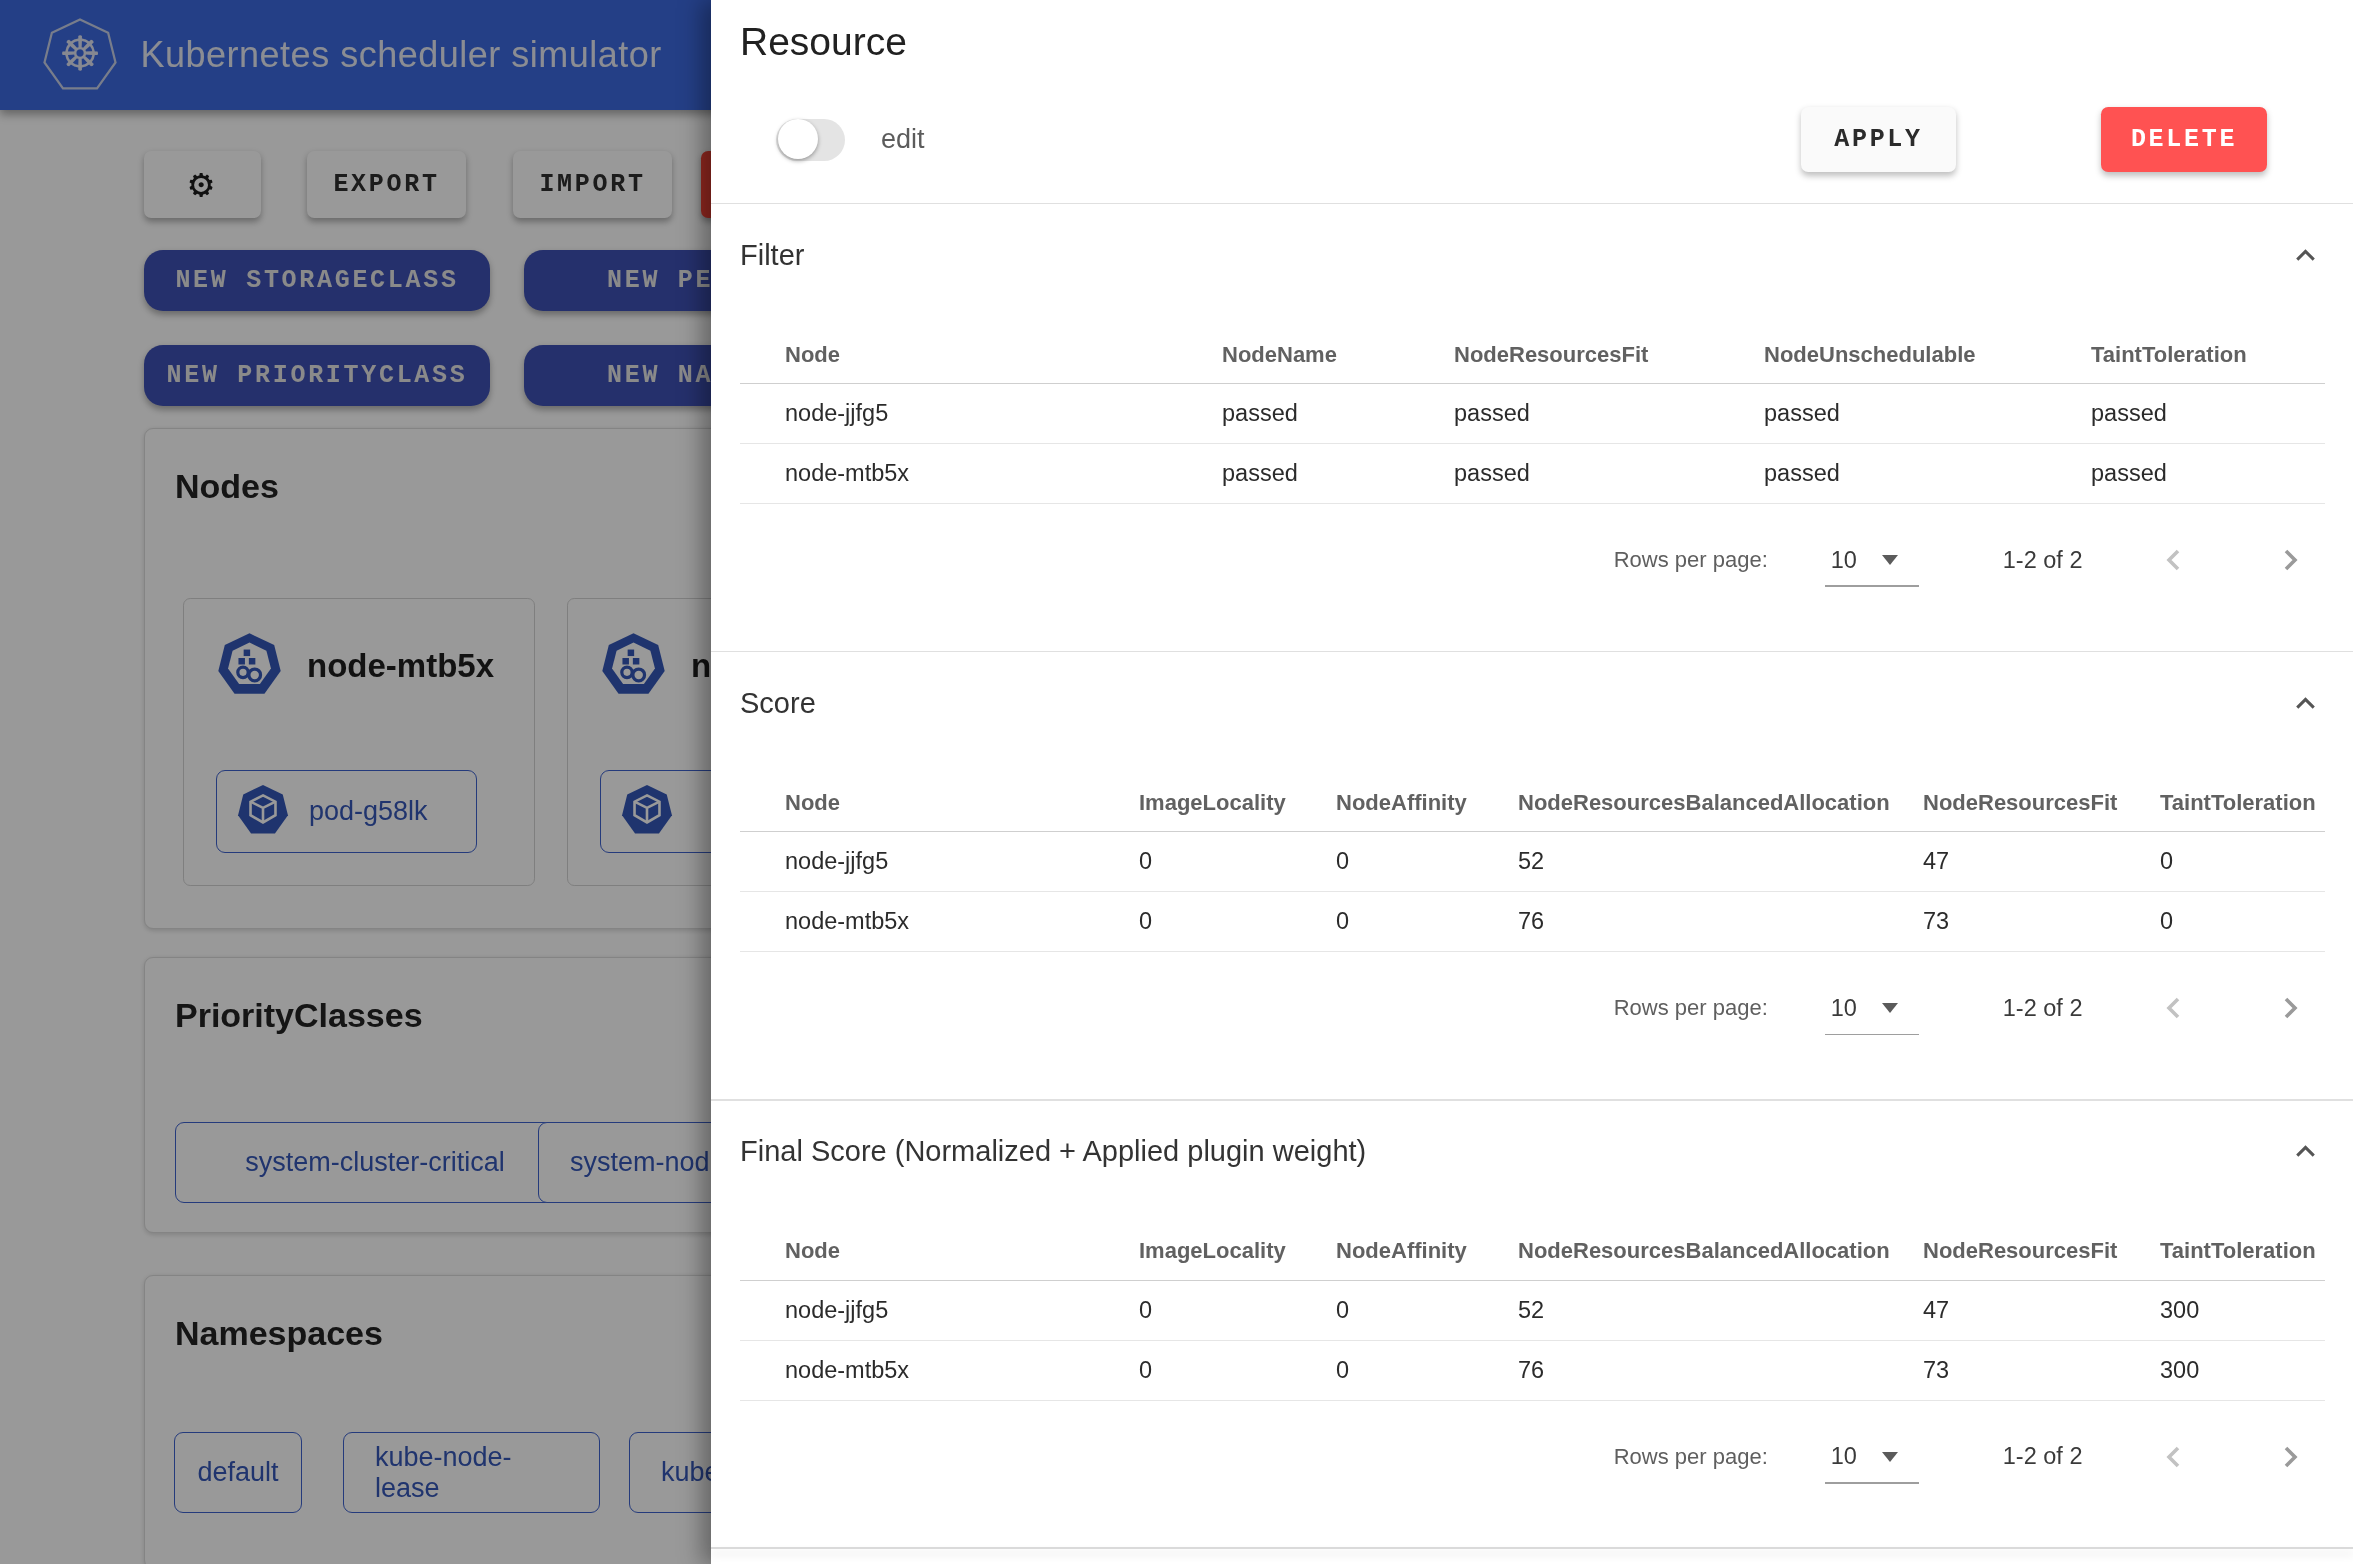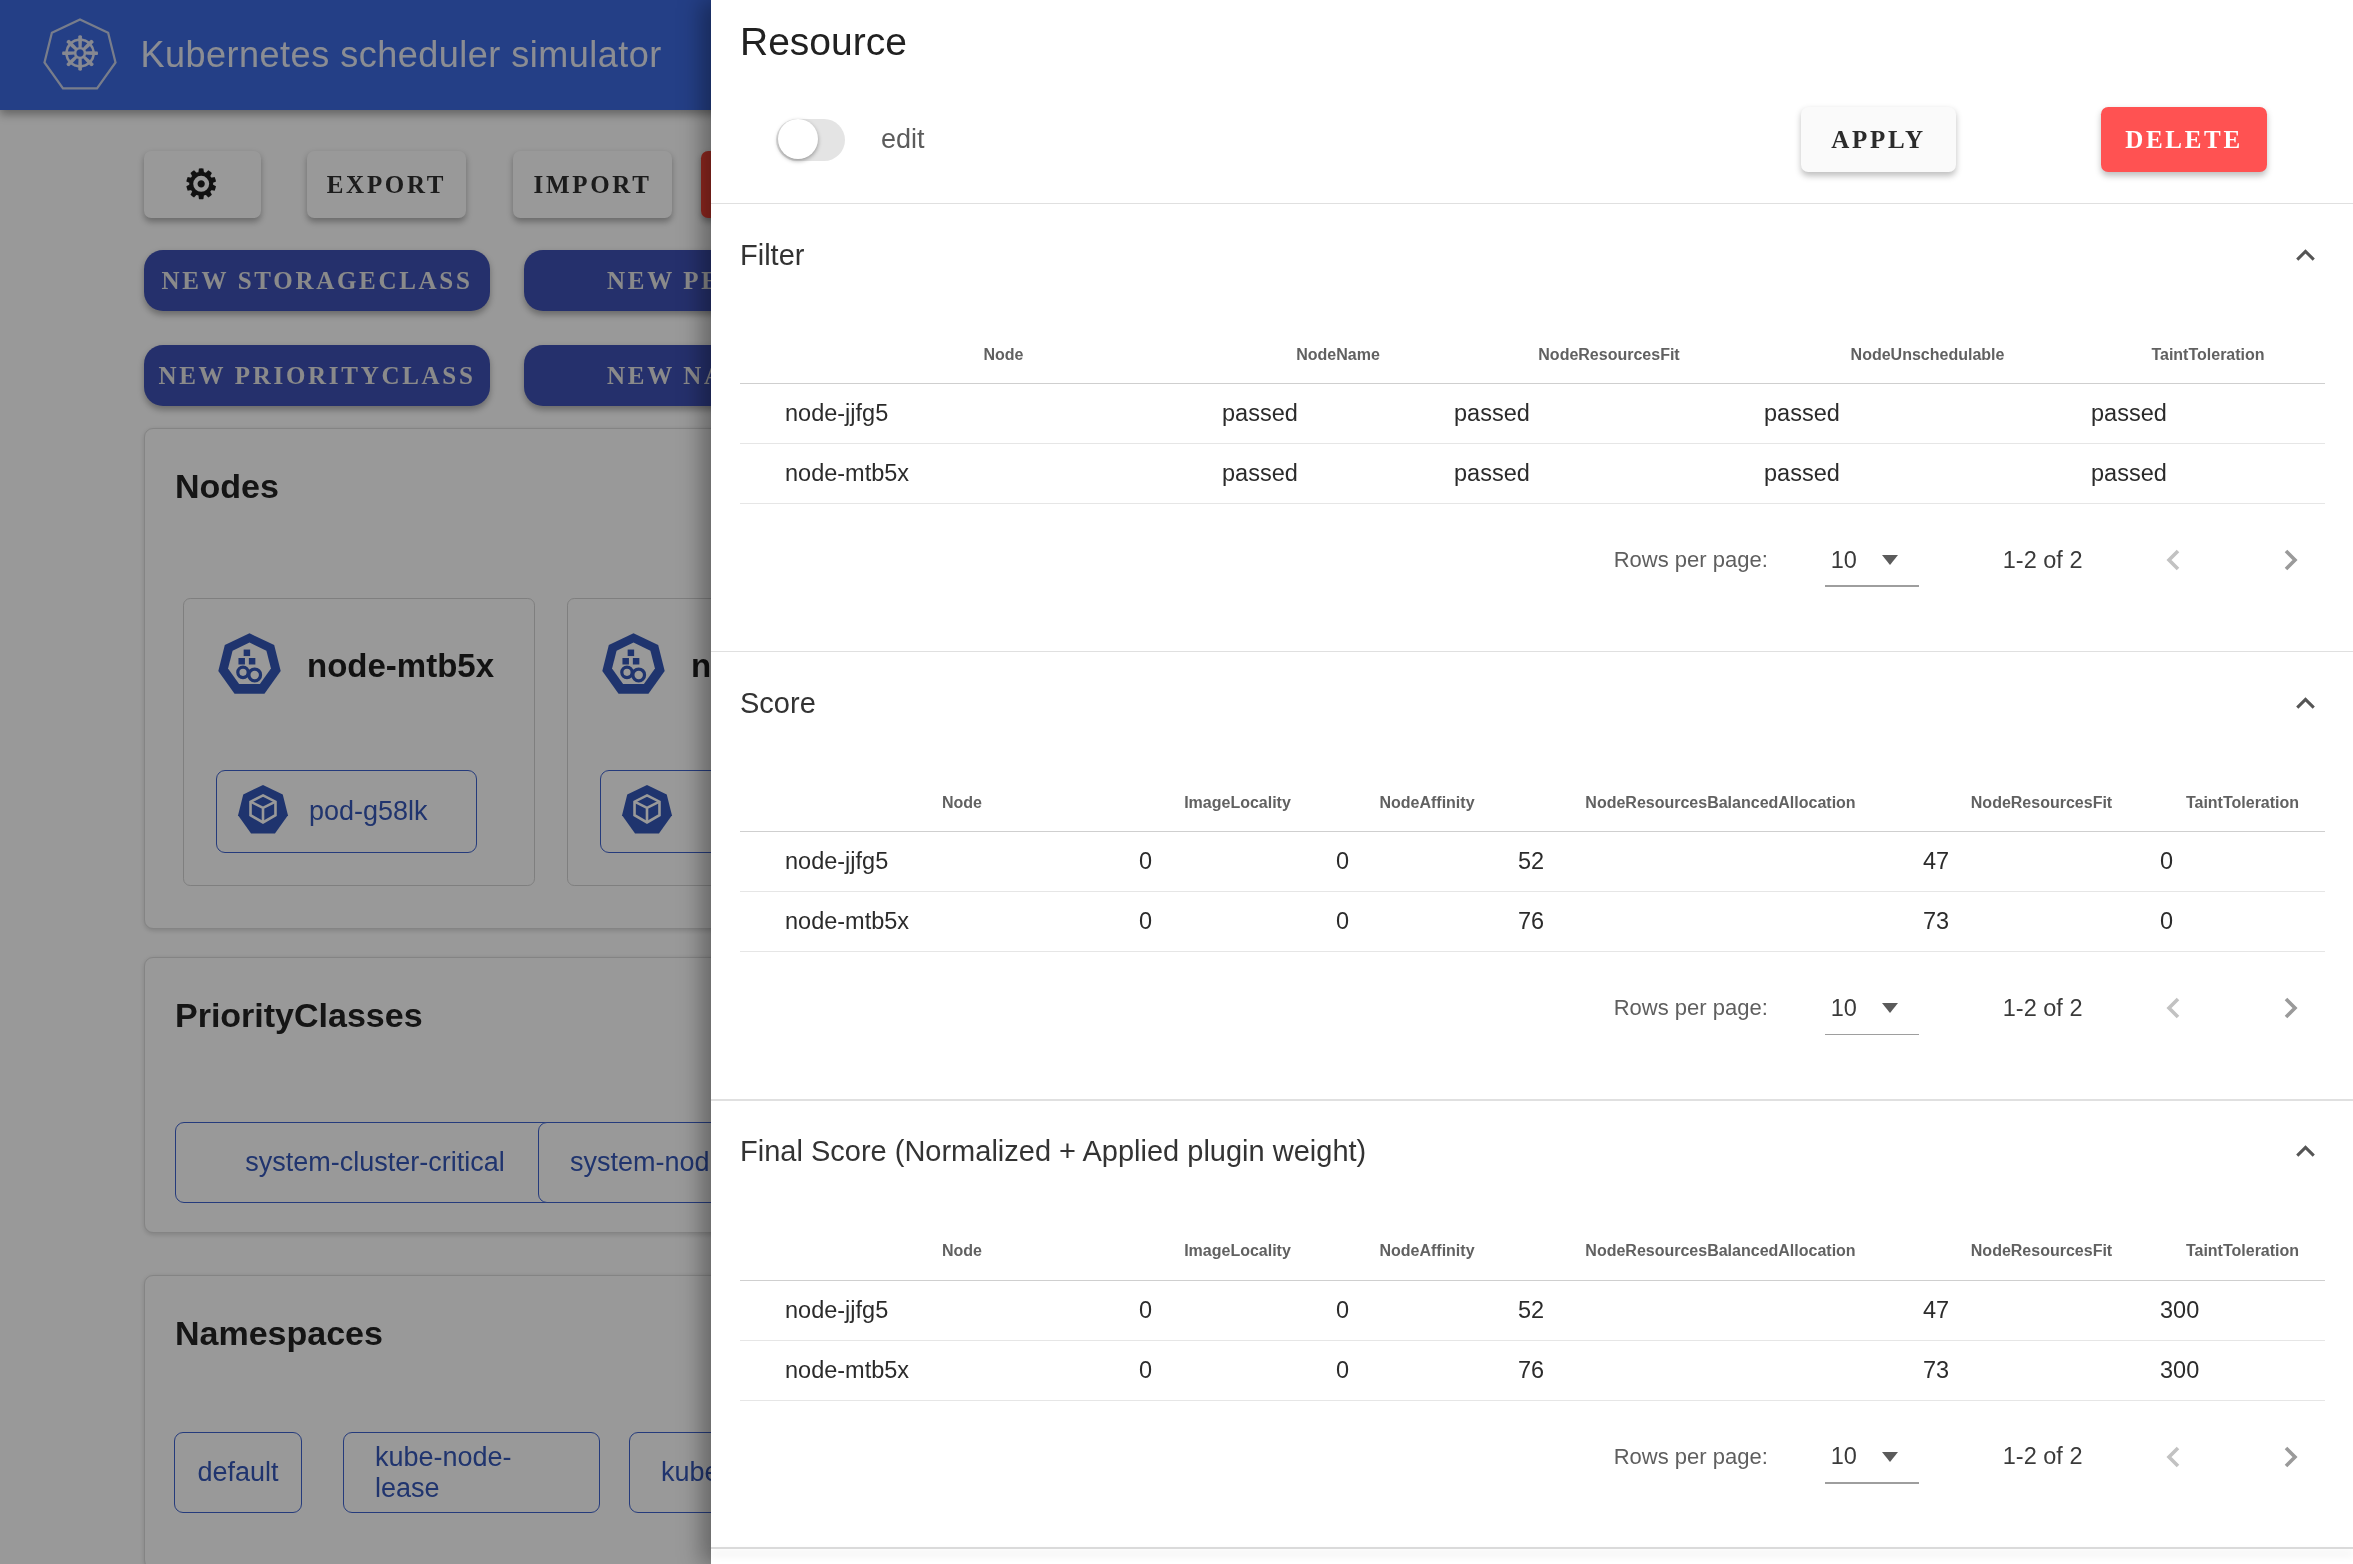--- a/index.html
+++ b/index.html
@@ -9,21 +9,21 @@
 
   
   .app { position:absolute; inset:0; background:#ffffff; }
   .app-header { position:absolute; left:0; top:0; width:100%; height:110px; background:#3d6ae0;
     display:flex; align-items:center; padding-left:43px; box-shadow:0 5.4px 9px rgba(0,0,0,0.35); }
   .k8s-logo { position:relative; width:74px; height:80px; display:flex; align-items:center; justify-content:center; }
   .k8s-logo svg { position:absolute; inset:0; }
   .k8s-logo .wheel { color:#dfe3f2; font-size:47px; line-height:1; position:relative; top:-1.8px; }
   .app-title { color:#e8ebf5; font-size:36px; margin-left:23.5px; letter-spacing:0.5px; }
 
-  .btn { border:none; cursor:pointer; font-family:Liberation Serif, serif; }
+  .btn { border:none; cursor:pointer; font-family:Liberation Mono, monospace; }
   .toolbar-btn { position:absolute; height:67px; background:#ffffff; border-radius:7.2px;
     box-shadow:0 3.6px 6.3px rgba(0,0,0,0.3); display:flex; align-items:center; justify-content:center;
     font-size:25px; font-weight:600; letter-spacing:2.7px; color:#2f2f2f; }
   .gear-btn { left:144px; top:151px; width:117px; }
   .gear-glyph { font-size:40px; color:#1d1d1d; }
   .export-btn { left:307px; top:151px; width:159px; }
   .import-btn { left:513px; top:151px; width:159px; }
   .danger-partial { left:701px; top:151px; width:109px; background:#f44336; border-radius:7.2px; }
 
   .primary-btn { position:absolute; height:61px; background:#3f51b5; border-radius:19px;
@@ -76,21 +76,21 @@
   .section-title { font-size:29px; color:#333333; }
   .collapse-btn { width:40px; height:40px; display:flex; align-items:center; justify-content:center; background:none; }
   .section-sep { height:1.8px; background:#e0e0e0; }
   .footer-sep { height:1.8px; background:#dadada; box-shadow:0 5.4px 9px rgba(0,0,0,0.14); }
 
   .grid-table { width:100%; }
   .grow { display:grid; align-items:center; }
   .cols-filter { grid-template-columns:482px 232px 310px 327px 1fr; }
   .cols-score  { grid-template-columns:399px 197px 182px 405px 237px 1fr; }
   .ghead { height:58px; border-bottom:1.8px solid #cfcfcf; }
-  .ghead > div { font-size:16px; font-weight:700; color:#616161;text-align:center; }
+  .ghead > div { font-size:22px; font-weight:700; color:#616161; }
   .grow-body { height:60px; border-bottom:1.8px solid #e6e6e6; }
   .grow-body > div { font-size:23.5px; color:#2b2b2b; }
   .grow > div:first-child { padding-left:45px; }
 
   .pagination { display:flex; align-items:center; justify-content:flex-end; height:83px; margin-top:14.5px; padding-right:14.5px; }
   .pg-label { font-size:22px; color:#5f5f5f; }
   .pg-select { position:relative; margin-left:63px; width:100px; height:54px; display:flex; align-items:center; cursor:pointer; }
   .pg-value { font-size:23.5px; color:#3a3a3a; }
   .pg-caret { width:0; height:0; border-left:8.1px solid transparent; border-right:8.1px solid transparent;
     border-top:10px solid #5b5b5b; margin-left:25px; }

